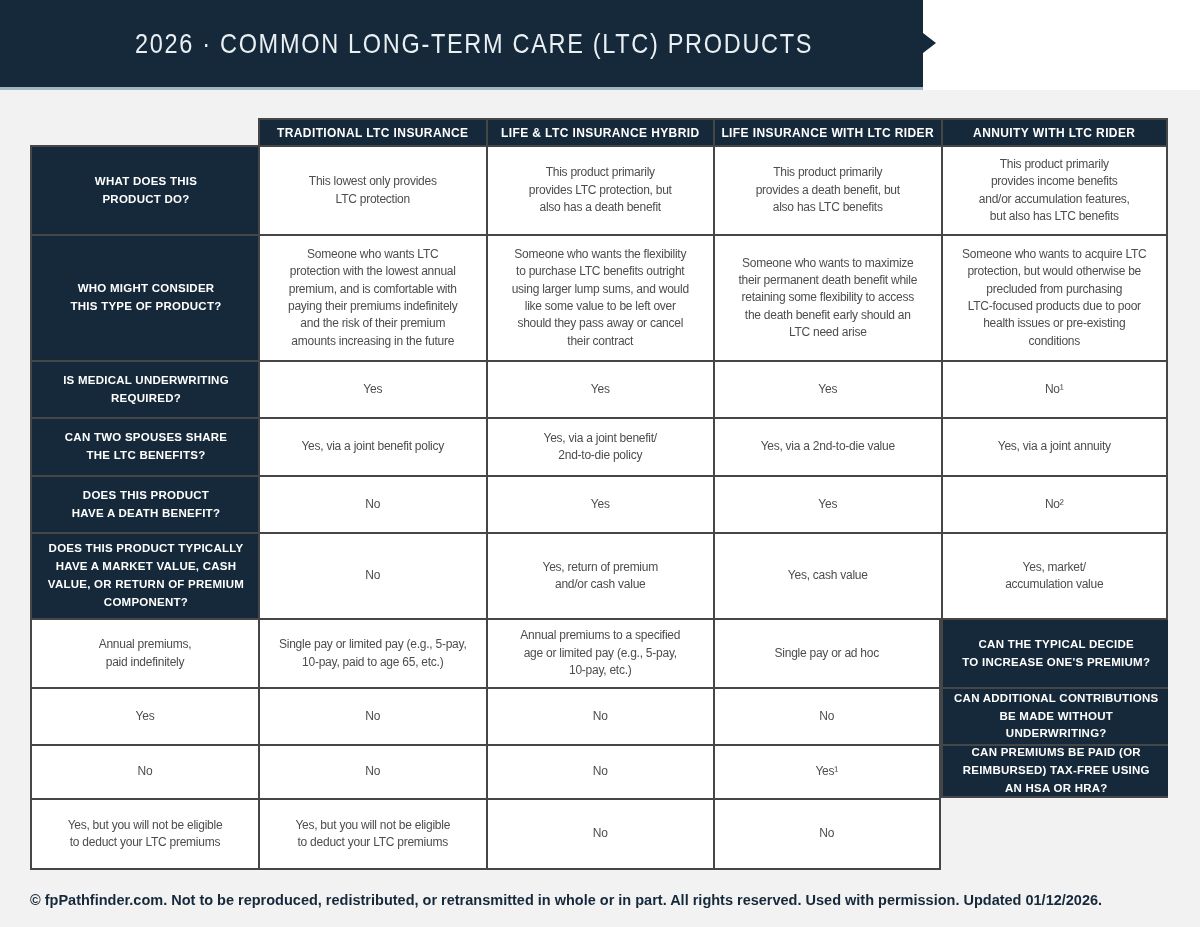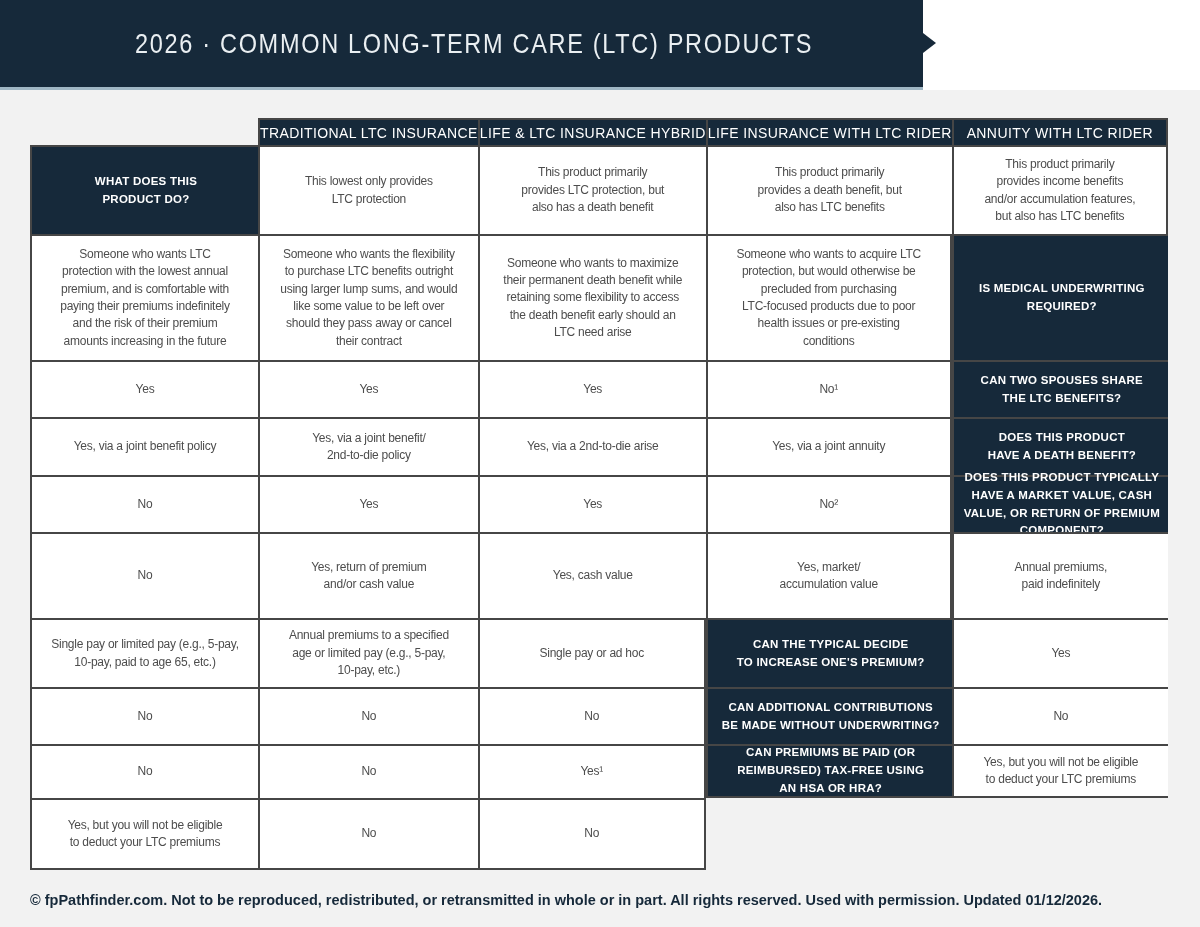--- a/index.html
+++ b/index.html
@@ -31,21 +31,21 @@
     grid-template-columns:228px repeat(4,1fr);
     grid-template-rows:27px 89px 126px 57px 58px 57px 86px 69px 57px 54px 72px;
   }
   .ltc-table > div{box-sizing:border-box;}
   .corner{background:transparent;border:none;}
   .chead{
     background:var(--navy,#16293A);color:#FFFFFF;
     border-left:2px solid var(--border,#464646);
     border-top:2px solid var(--border,#464646);
     display:flex;align-items:center;justify-content:center;
-    font-size:14px;font-weight:normal;letter-spacing:0.4px;white-space:nowrap;
+    font-size:12px;font-weight:bold;letter-spacing:0.4px;white-space:nowrap;
   }
   .qcell{
     background:var(--navy,#16293A);color:#FFFFFF;
     border-left:2px solid var(--border,#464646);
     border-top:2px solid var(--border,#464646);
     display:flex;flex-direction:column;justify-content:center;
     padding:4px 6px 4px 8px;
     font-size:11.5px;font-weight:bold;letter-spacing:0.25px;
     line-height:1.55;white-space:pre-line;text-align:center;
   }
@@ -92,20 +92,22 @@
 provides LTC protection, but
 also has a death benefit</div>
   <div class="cell">This product primarily
 provides a death benefit, but
 also has LTC benefits</div>
   <div class="cell lc">This product primarily
 provides income benefits
 and/or accumulation features,
 but also has LTC benefits</div>
 
+  <div class="qcell">WHO MIGHT CONSIDER
+THIS TYPE OF PRODUCT?</div>
   <div class="cell">Someone who wants LTC
 protection with the lowest annual
 premium, and is comfortable with
 paying their premiums indefinitely
 and the risk of their premium
 amounts increasing in the future</div>
   <div class="cell">Someone who wants the flexibility
 to purchase LTC benefits outright
 using larger lump sums, and would
 like some value to be left over
@@ -128,21 +130,21 @@
   <div class="cell">Yes</div>
   <div class="cell">Yes</div>
   <div class="cell">Yes</div>
   <div class="cell lc">No¹</div>
 
   <div class="qcell">CAN TWO SPOUSES SHARE
 THE LTC BENEFITS?</div>
   <div class="cell">Yes, via a joint benefit policy</div>
   <div class="cell">Yes, via a joint benefit/
 2nd-to-die policy</div>
-  <div class="cell">Yes, via a 2nd-to-die arise</div>
+  <div class="cell">Yes, via a 2nd-to-die value</div>
   <div class="cell lc">Yes, via a joint annuity</div>
 
   <div class="qcell">DOES THIS PRODUCT
 HAVE A DEATH BENEFIT?</div>
   <div class="cell">No</div>
   <div class="cell">Yes</div>
   <div class="cell">Yes</div>
   <div class="cell lc">No²</div>
 
   <div class="qcell">DOES THIS PRODUCT TYPICALLY

